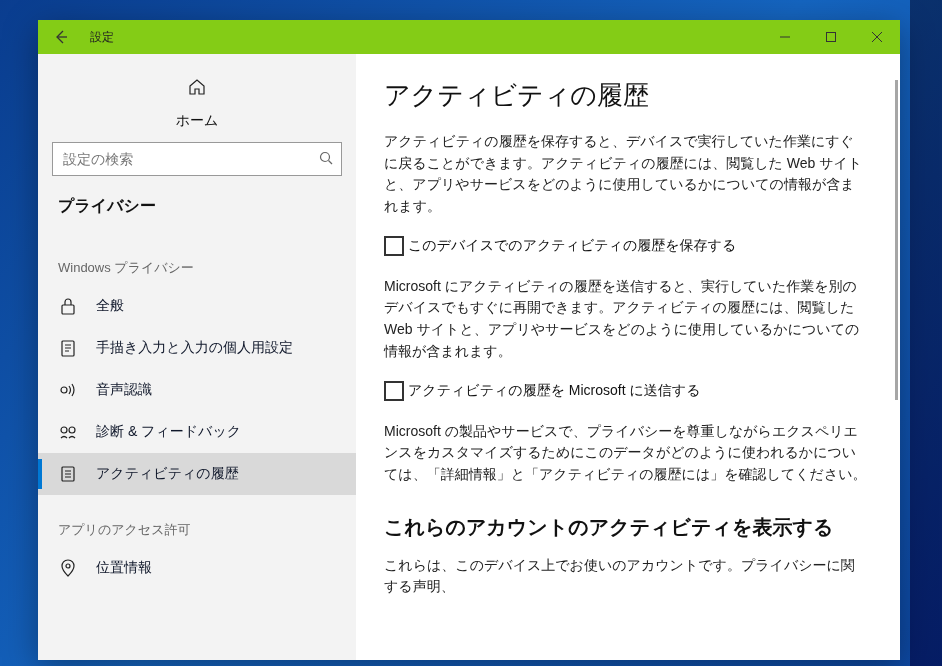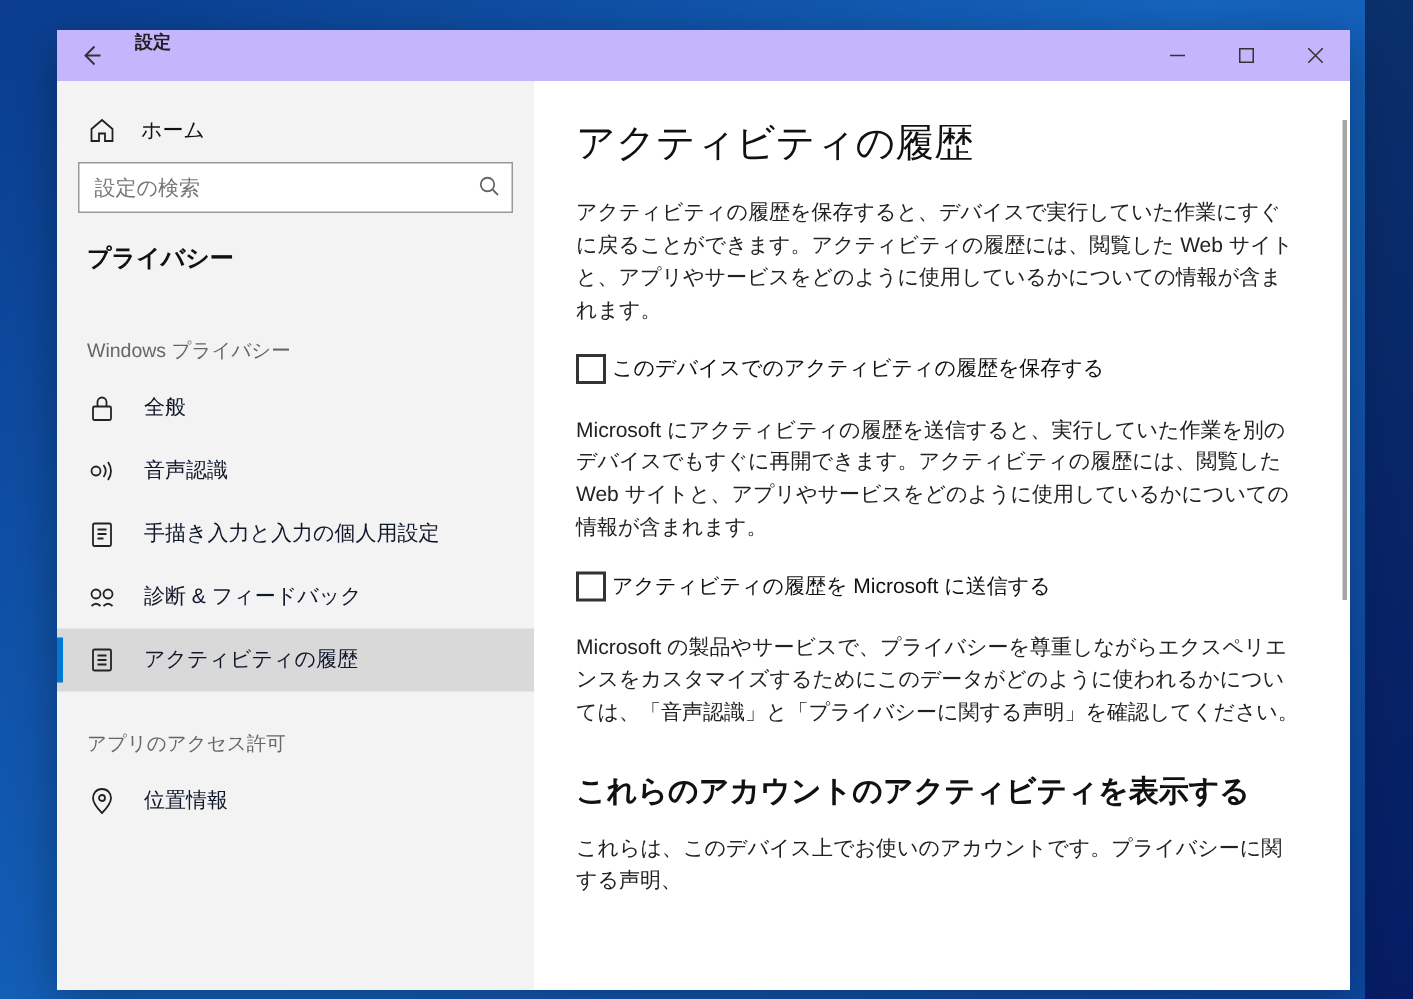--- a/index.html
+++ b/index.html
@@ -18,23 +18,23 @@
     width: 862px;
     height: 640px;
     background: #ffffff;
     box-shadow: 0 8px 32px rgba(0,0,0,0.35);
     display: flex;
     flex-direction: column;
   }
   .titlebar {
     height: 34px;
     display: flex;
-    background: #c4b5fd;
+    align-items: center;
+    background: #84cc16;
     position: relative;
-    font-weight: bold;
   }
   .titlebar .back {
     width: 46px;
     height: 34px;
     display: flex;
     align-items: center;
     justify-content: center;
     font-size: 16px;
     color: #333;
   }
@@ -66,20 +66,21 @@
     width: 318px;
     background: #f3f3f3;
     padding: 16px 0 0 0;
     overflow: hidden;
   }
   .home-row {
     display: flex;
     align-items: center;
     padding: 8px 20px 12px 20px;
     gap: 16px;
+    flex-direction: column;
   }
   .home-row .icon {
     width: 20px;
     display: flex;
     justify-content: center;
   }
   .home-row .label {
     font-size: 14px;
     color: #111;
   }
@@ -274,41 +275,41 @@
           <svg width="16" height="18" viewBox="0 0 16 18">
               <rect x="2" y="8" width="12" height="9" rx="1" stroke="#222" stroke-width="1.2" fill="none"></rect>
               <path d="M5 8 V5 a3 3 0 0 1 6 0 V8" stroke="#222" stroke-width="1.2" fill="none"></path>
             </svg>
         </span>
         <span class="nlabel">全般</span>
       </div>
 
       <div class="nav-item">
         <span class="nicon">
+          <svg width="16" height="18" viewBox="0 0 16 18">
+              <rect x="2" y="2" width="12" height="15" rx="1" stroke="#222" stroke-width="1.2" fill="none"></rect>
+              <path d="M5 6 h6 M5 9 h6 M5 12 h4" stroke="#222" stroke-width="1.2"></path>
+            </svg>
+        </span>
+        <span class="nlabel">手描き入力と入力の個人用設定</span>
+      </div>
+
+      <div class="nav-item">
+        <span class="nicon">
           <svg width="18" height="16" viewBox="0 0 18 16">
               <circle cx="5" cy="8" r="3" stroke="#222" stroke-width="1.2" fill="none"></circle>
               <path d="M10 4 Q13 8 10 12" stroke="#222" stroke-width="1.2" fill="none"></path>
               <path d="M13 2 Q17 8 13 14" stroke="#222" stroke-width="1.2" fill="none"></path>
             </svg>
         </span>
         <span class="nlabel">音声認識</span>
       </div>
 
       <div class="nav-item">
         <span class="nicon">
-          <svg width="16" height="18" viewBox="0 0 16 18">
-              <rect x="2" y="2" width="12" height="15" rx="1" stroke="#222" stroke-width="1.2" fill="none"></rect>
-              <path d="M5 6 h6 M5 9 h6 M5 12 h4" stroke="#222" stroke-width="1.2"></path>
-            </svg>
-        </span>
-        <span class="nlabel">手描き入力と入力の個人用設定</span>
-      </div>
-
-      <div class="nav-item">
-        <span class="nicon">
           <svg width="18" height="16" viewBox="0 0 18 16">
               <circle cx="5" cy="6" r="3" stroke="#222" stroke-width="1.2" fill="none"></circle>
               <circle cx="13" cy="6" r="3" stroke="#222" stroke-width="1.2" fill="none"></circle>
               <path d="M2 14 q3 -3 6 0 M10 14 q3 -3 6 0" stroke="#222" stroke-width="1.2" fill="none"></path>
             </svg>
         </span>
         <span class="nlabel">診断 &amp; フィードバック</span>
       </div>
 
       <div class="nav-item active">
@@ -345,21 +346,21 @@
         <div class="check-label">このデバイスでのアクティビティの履歴を保存する</div>
       </div>
 
       <p>Microsoft にアクティビティの履歴を送信すると、実行していた作業を別のデバイスでもすぐに再開できます。アクティビティの履歴には、閲覧した Web サイトと、アプリやサービスをどのように使用しているかについての情報が含まれます。</p>
 
       <div class="check-row">
         <div class="checkbox"></div>
         <div class="check-label">アクティビティの履歴を Microsoft に送信する</div>
       </div>
 
-      <p>Microsoft の製品やサービスで、プライバシーを尊重しながらエクスペリエンスをカスタマイズするためにこのデータがどのように使われるかについては、「音声認識」と「プライバシーに関する声明」を確認してください。</p>
+      <p>Microsoft の製品やサービスで、プライバシーを尊重しながらエクスペリエンスをカスタマイズするためにこのデータがどのように使われるかについては、「詳細情報」と「アクティビティの履歴には」を確認してください。</p>
 
       <h2>これらのアカウントのアクティビティを表示する</h2>
 
       <p>これらは、このデバイス上でお使いのアカウントです。プライバシーに関する声明、</p>
 
     </div>
 
   </div>
   <div class="scroll-indicator"></div>
 </div>

